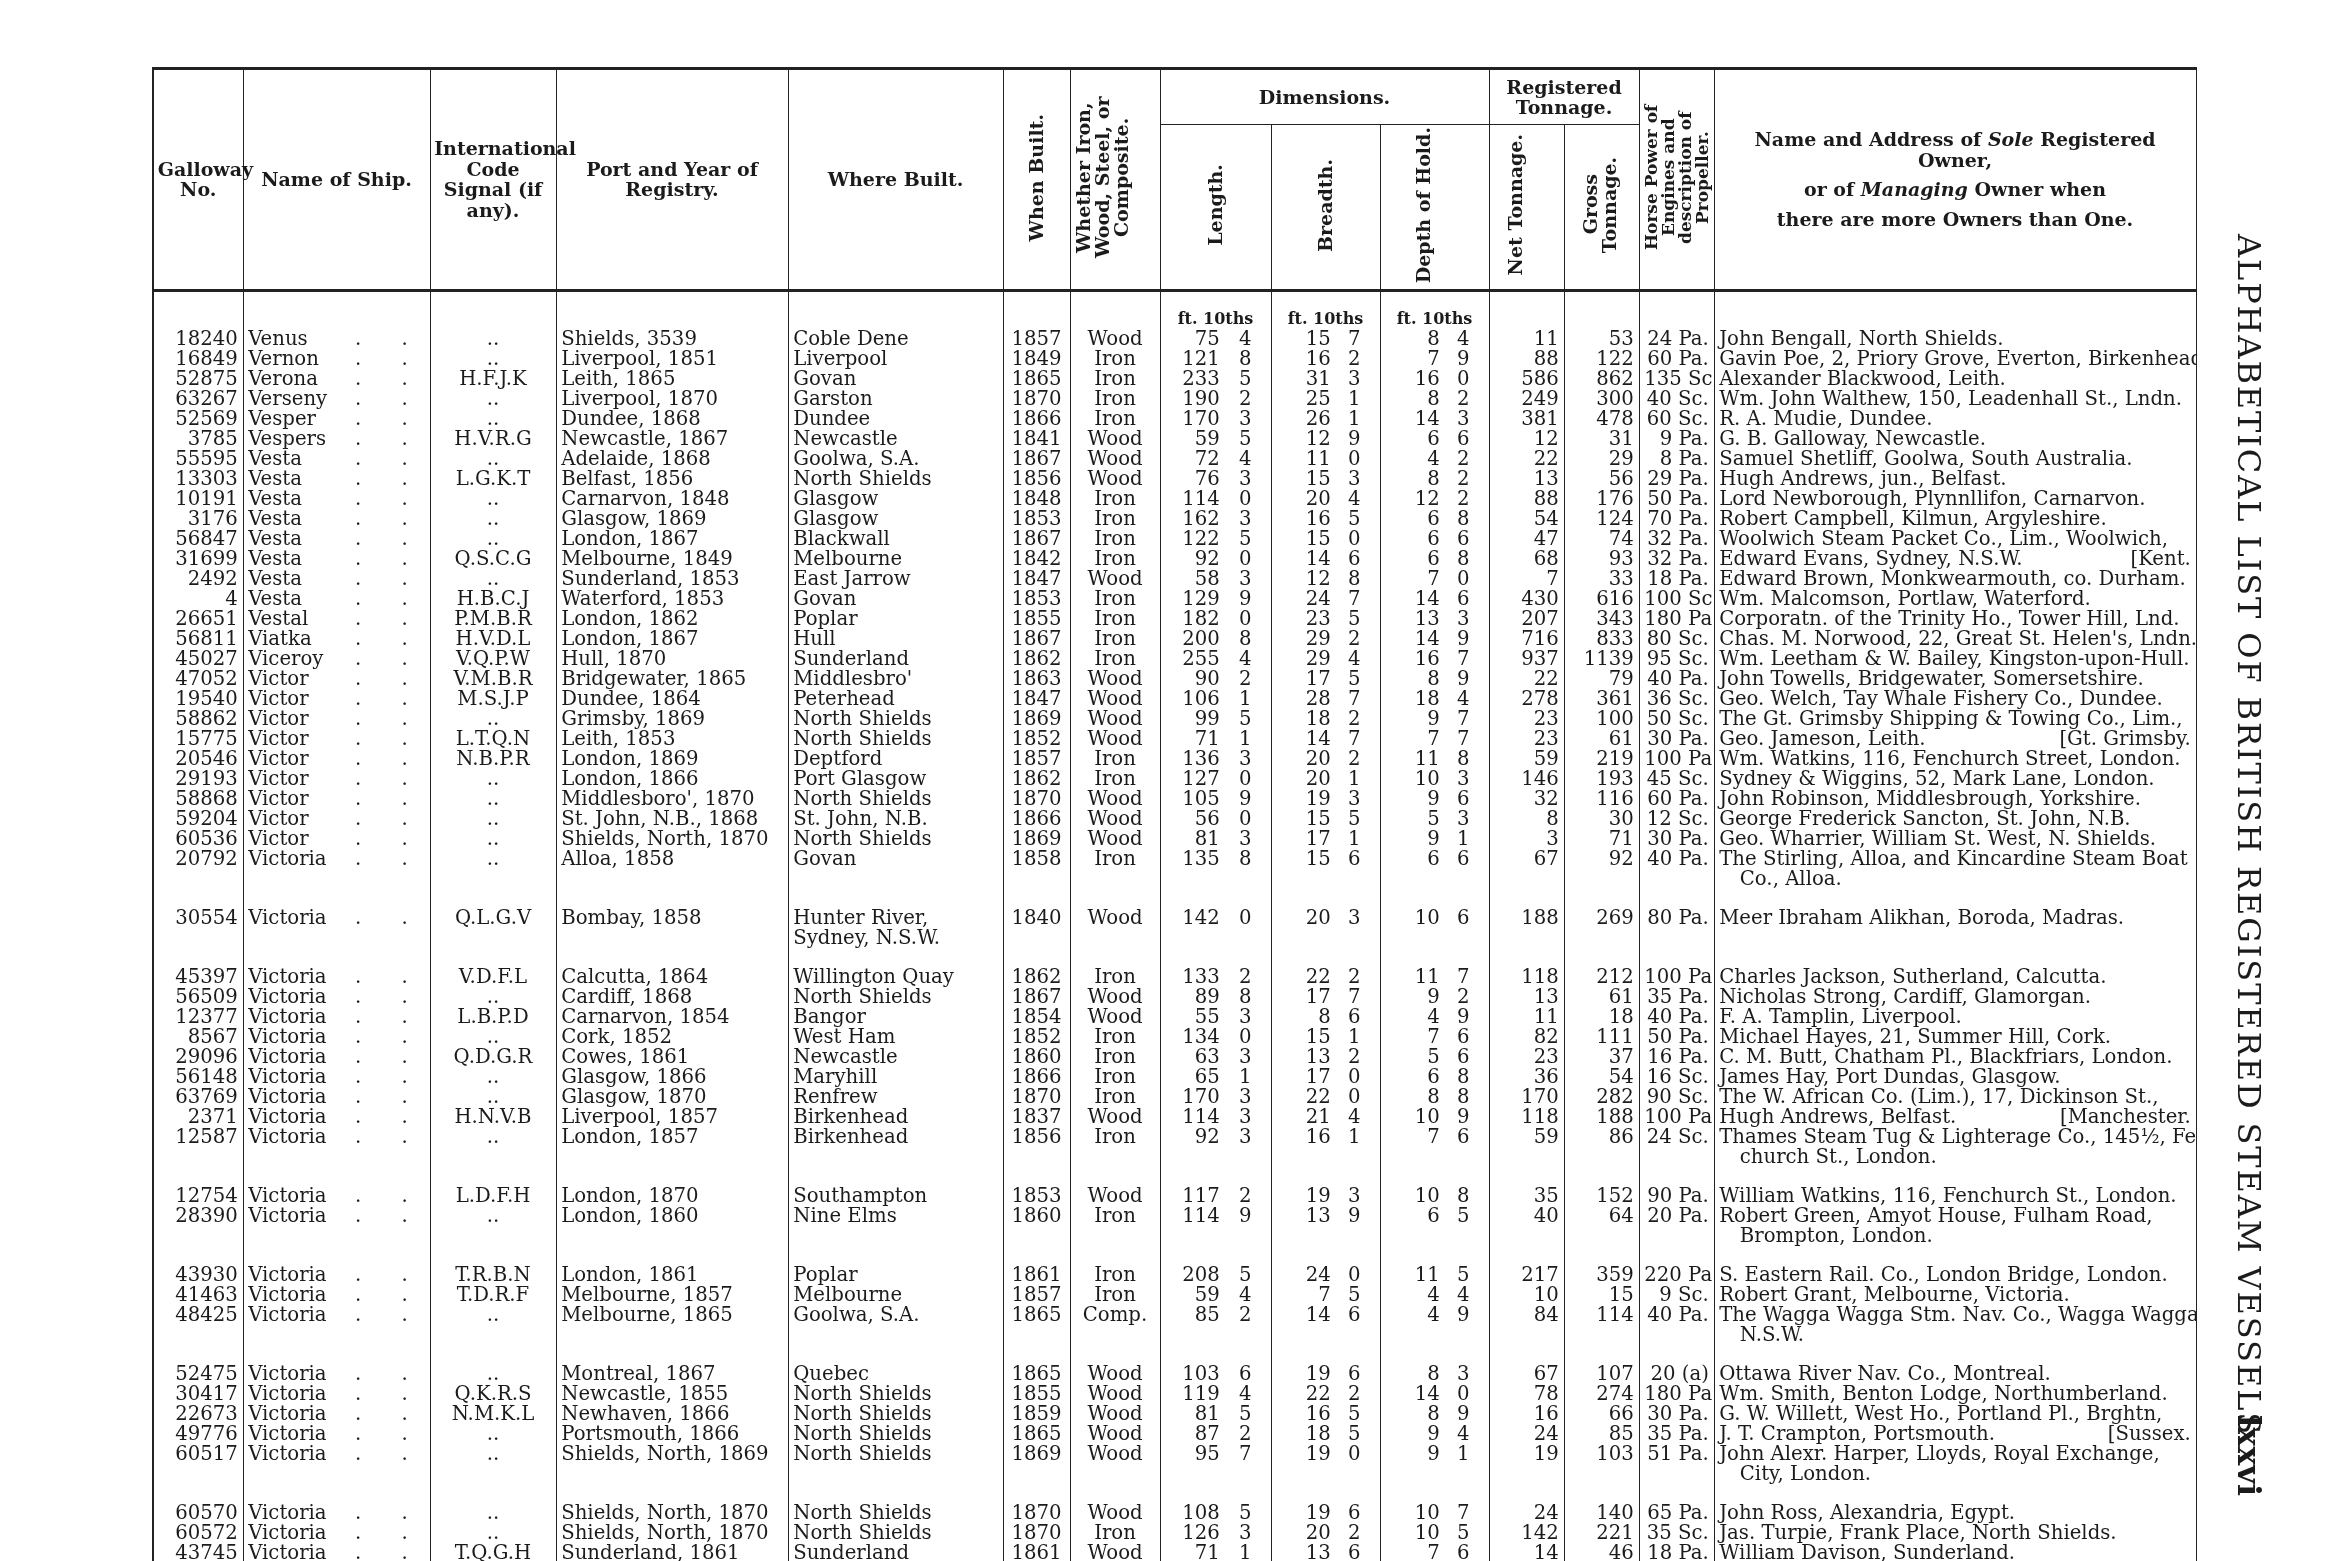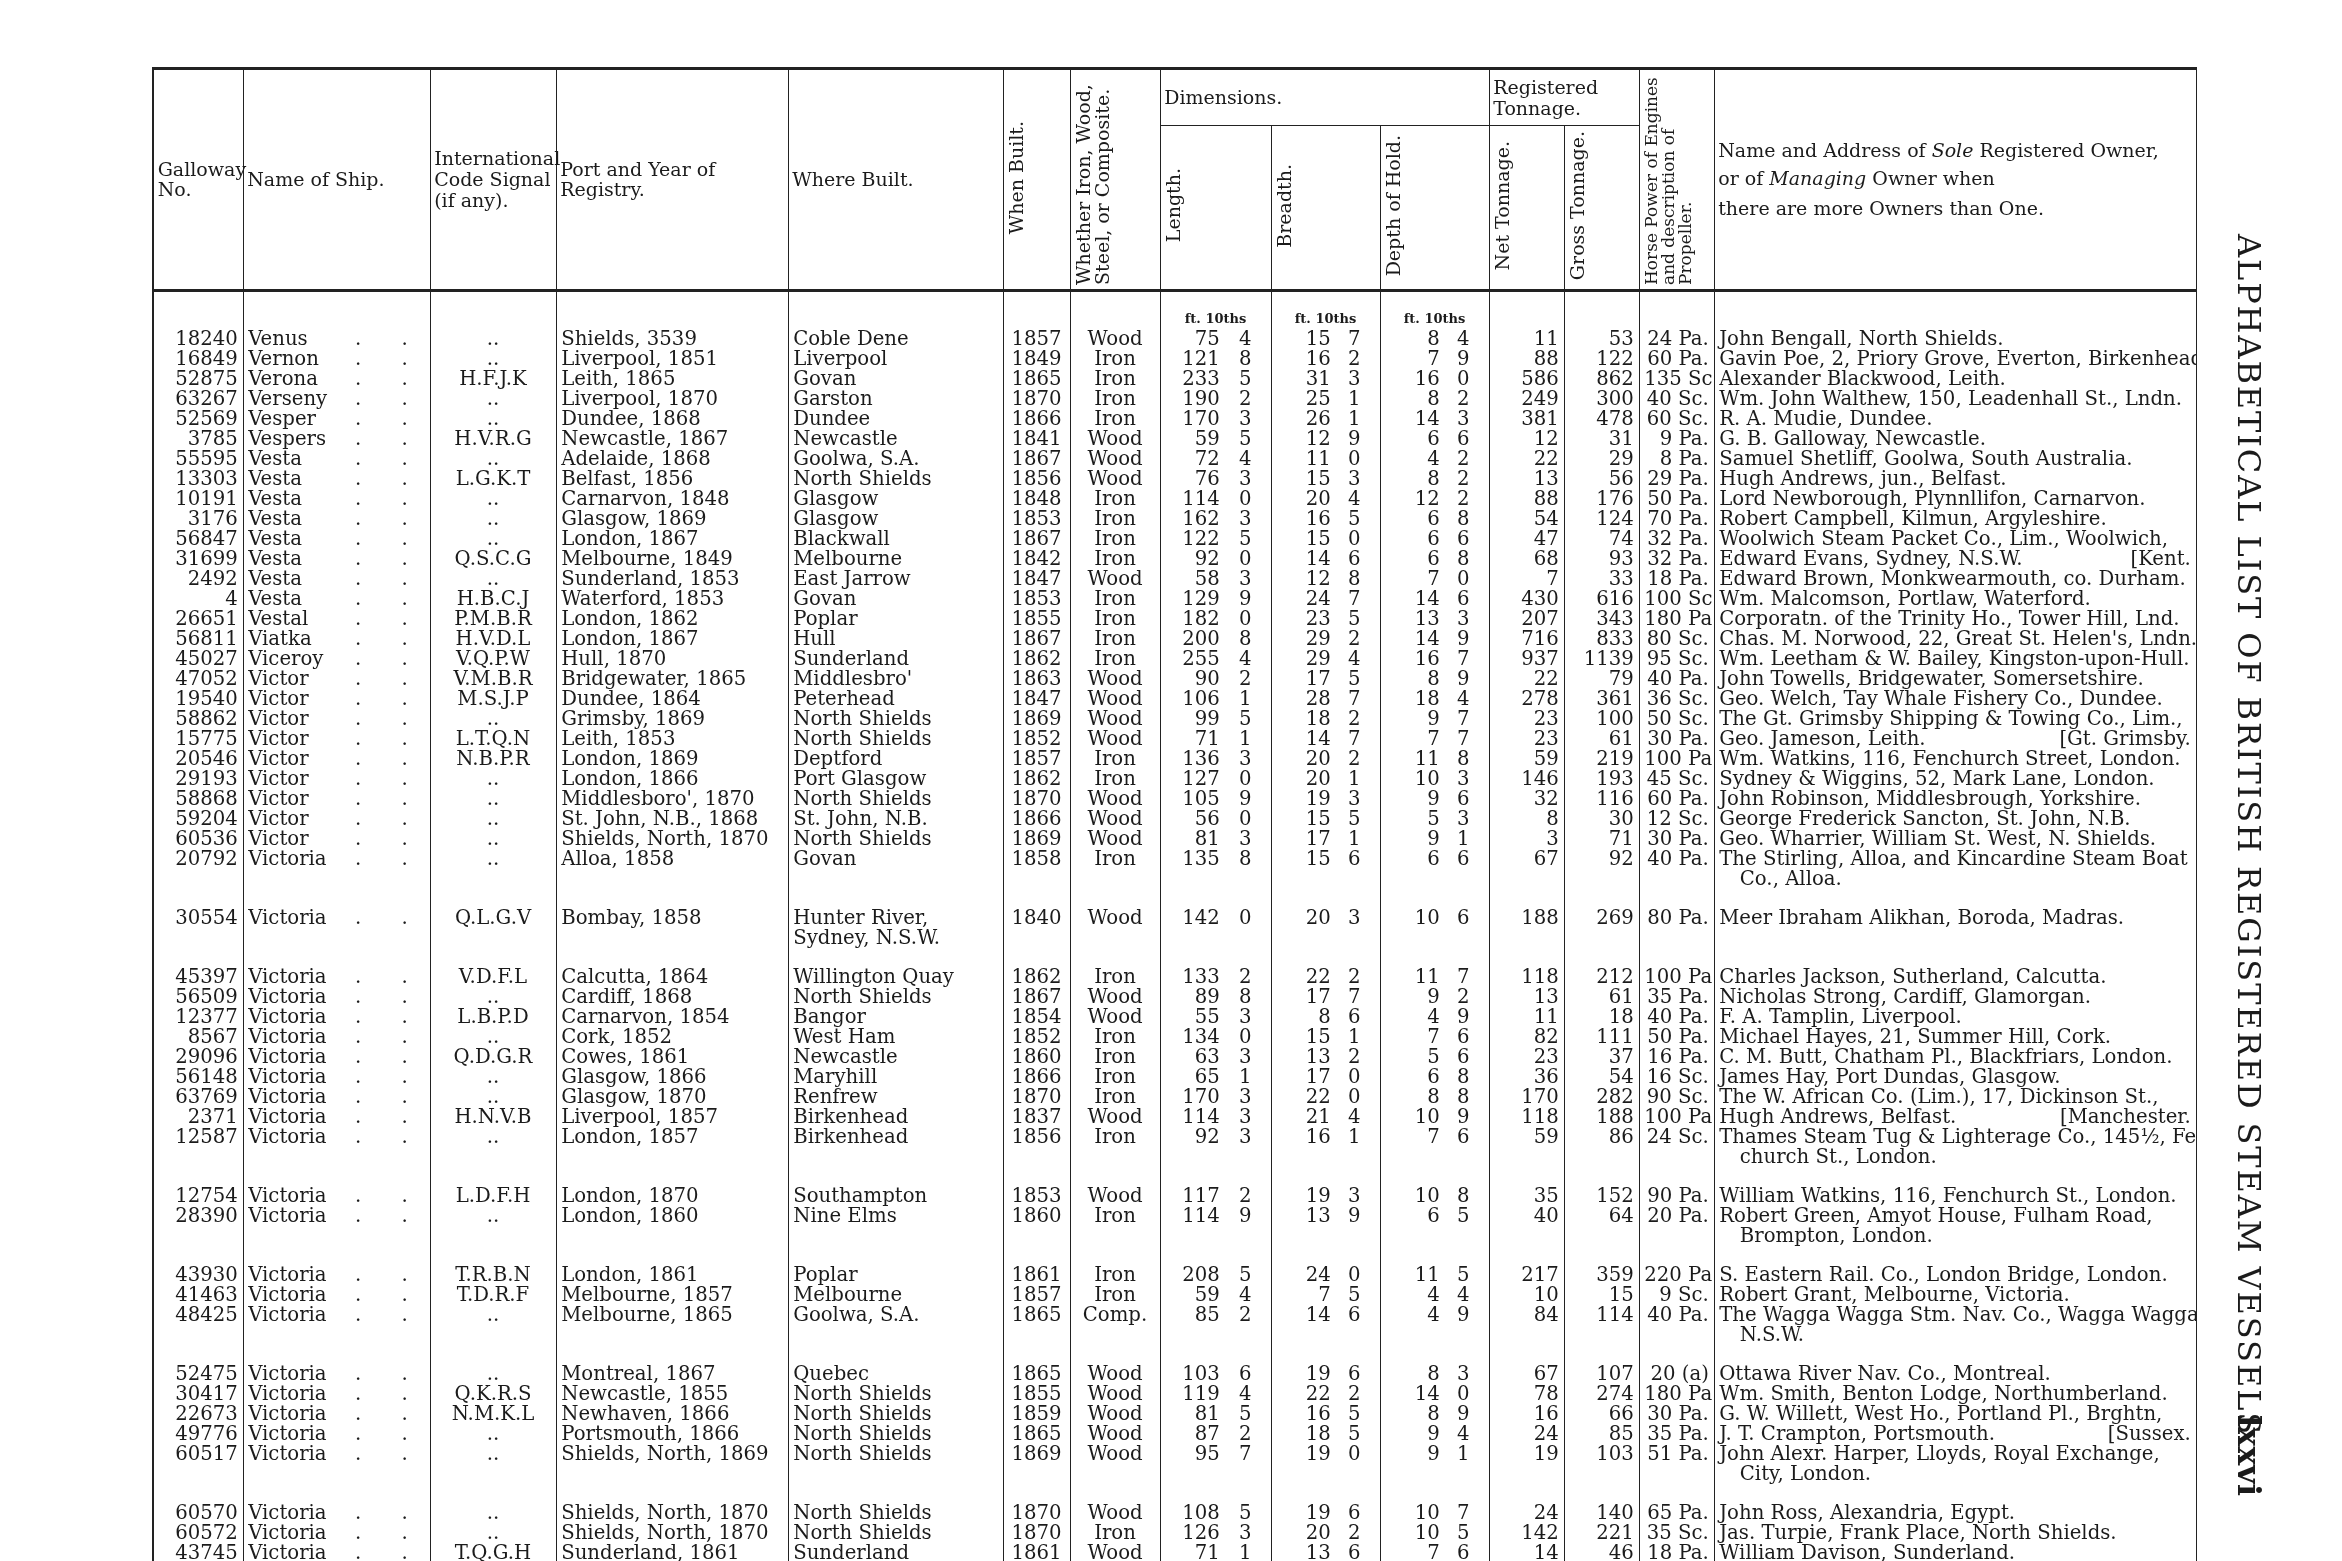--- a/index.html
+++ b/index.html
@@ -2,36 +2,36 @@
 <html style="font-size:15px"><head>
 <meta charset="utf-8">
 <style>
   html,body{margin:0;padding:0;background:#fff;}
   body{width:2342px;height:1562px;position:relative;overflow:hidden;font-family:"DejaVu Serif","Liberation Serif",serif;color:#1b1b1b;}
   #page{position:absolute;left:152px;top:67px;width:2042px;}
   table{border-collapse:collapse;table-layout:fixed;width:2042px;font-size:19.7px;line-height:20px;}
   col.c-off{width:90px}col.c-name{width:187px}col.c-sig{width:126px}col.c-port{width:232px}col.c-built{width:215px}
   col.c-when{width:67px}col.c-mat{width:90px}col.c-len{width:111px}col.c-br{width:109px}col.c-dep{width:109px}
   col.c-net{width:75px}col.c-gross{width:75px}col.c-hp{width:75px}col.c-own{width:482px}
-  thead th{font-weight:normal;border-left:1.9px solid #222;border-right:1.9px solid #222;vertical-align:middle;text-align:left;padding:0 3.7px;font-size:19px;line-height:20.6px;}
+  thead th{font-weight:bold;border-left:1.9px solid #222;border-right:1.9px solid #222;vertical-align:middle;text-align:center;padding:0 3.7px;font-size:19px;line-height:20.6px;}
   thead tr.h1 th{height:54px}
   thead{border-top:3.7px solid #222;border-bottom:3.7px solid #222;}
   th.first{border-left:2.8px solid #222}
   .rot{display:inline-block;writing-mode:vertical-rl;transform:rotate(180deg);white-space:nowrap;line-height:19px;font-size:19px;}
   th.sub{border-top:1.9px solid #222;height:159px}
   tbody td{border-left:1.9px solid #222;border-right:1.9px solid #222;padding:0 4.7px;white-space:nowrap;overflow:hidden;vertical-align:top;}
   tbody td.first{border-left:2.8px solid #222}
   td.num{text-align:right}
   td.cen{text-align:center}
   td.name span.dots, td.port span.dots, td.built span.dots{float:right;letter-spacing:17px;}
   .dim{display:flex;justify-content:space-between;padding:0 7.5px 0 5.6px}
   .dim span:first-child{width:49px;text-align:right}
   .dim span:last-child{width:26px;text-align:center}
   tr.gap td{height:19px}
-  tr.units td{padding-top:17px;font-weight:bold;text-align:center;font-size:13px;}
+  tr.units td{padding-top:17px;font-weight:bold;text-align:center;font-size:16px;}
   .owner{white-space:nowrap}
   .owner .cont{padding-left:20.6px}
   .owner .right{float:right}
   .sole{font-style:italic}
   #vtitle{position:absolute;left:2230px;top:234px;writing-mode:vertical-rl;font-size:32px;letter-spacing:1.9px;font-family:"DejaVu Serif","Liberation Serif",serif;white-space:nowrap;}
   #pageno{position:absolute;left:2230px;top:1415px;writing-mode:vertical-rl;font-size:32px;font-weight:bold;font-family:"DejaVu Serif","Liberation Serif",serif;}
 </style>
 </head>
 <body>
 

